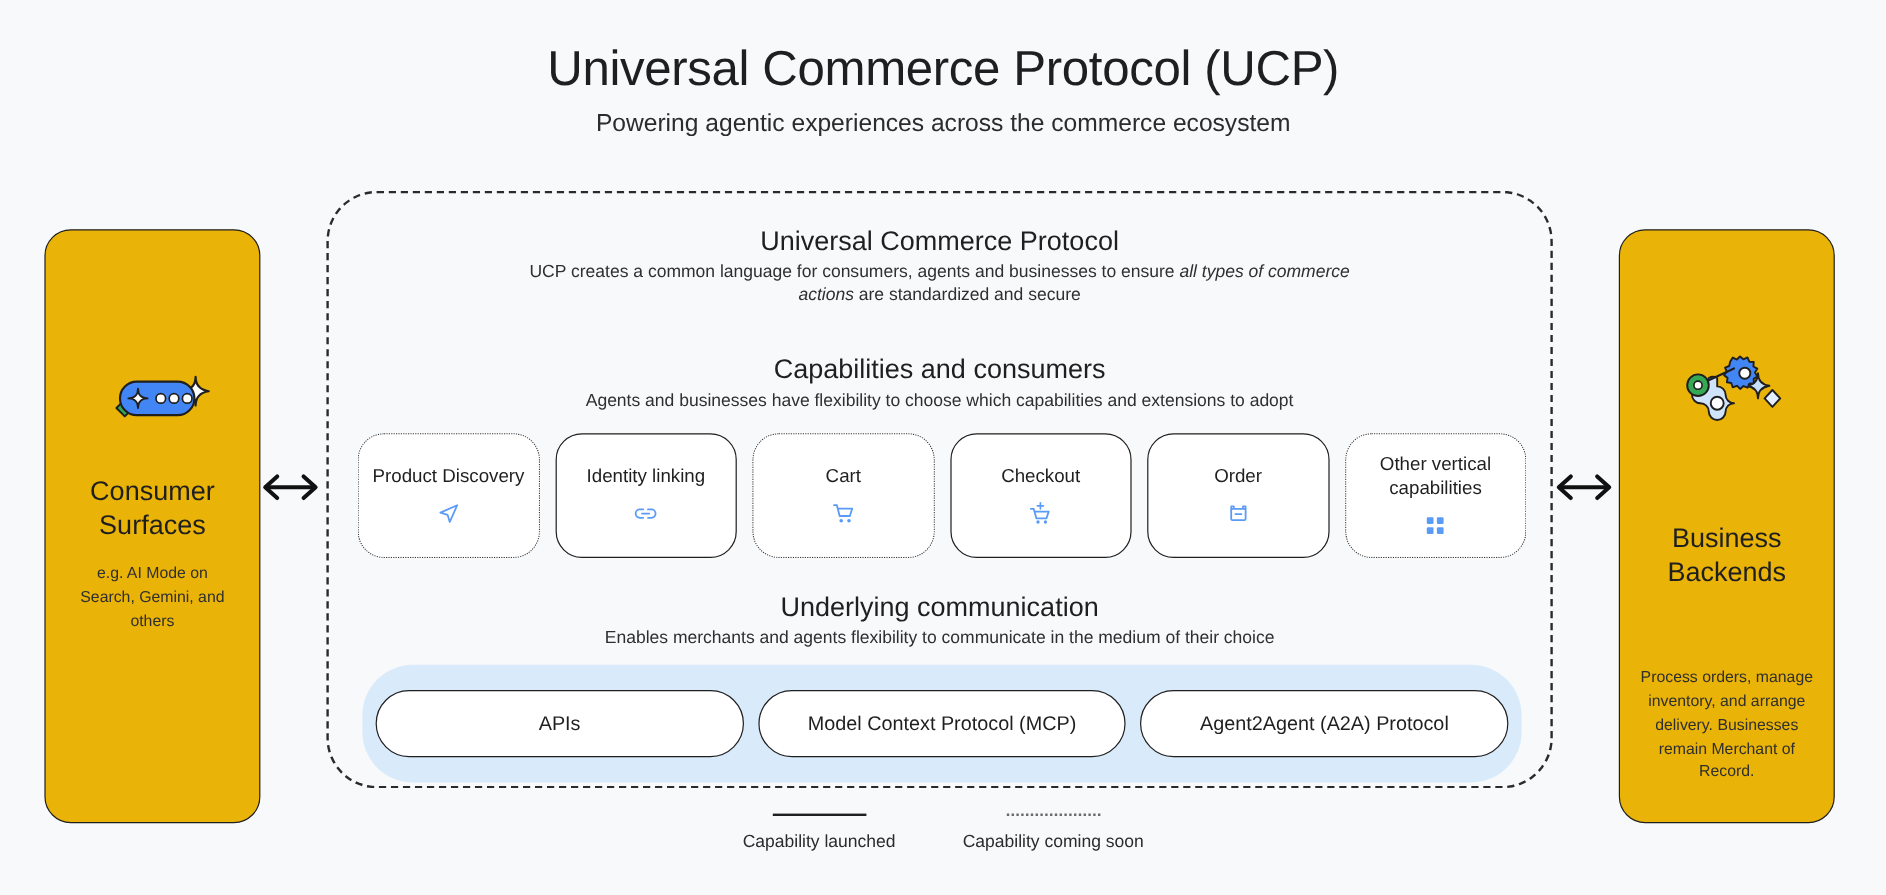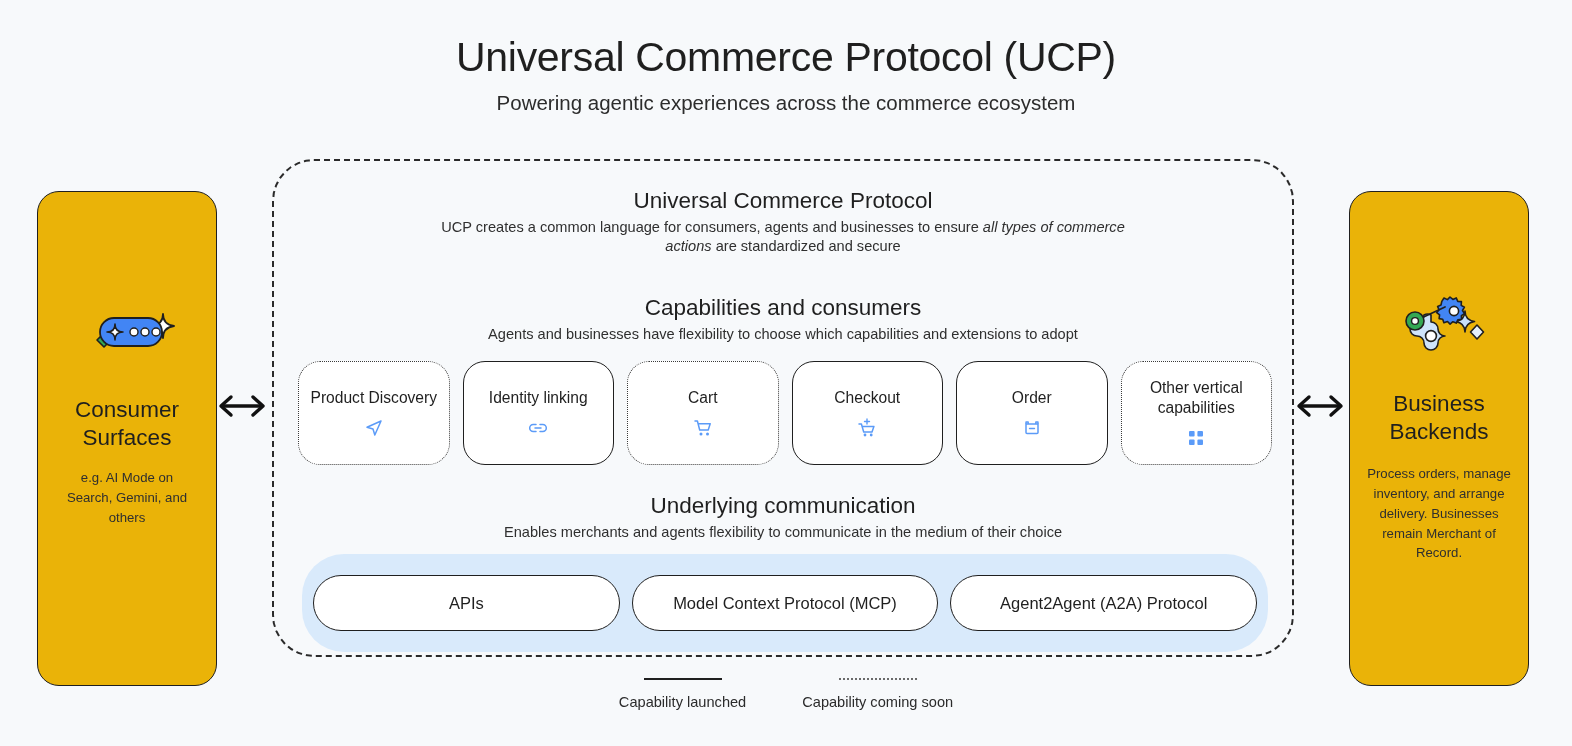--- a/index.html
+++ b/index.html
@@ -17,21 +17,21 @@
   .title { font-size: 41px; font-weight: 400; letter-spacing: -0.3px; color: #1f1f1f; line-height: 1.15; }
   .subtitle { font-size: 20.5px; font-weight: 400; color: #2c2c2c; margin-top: 10px; }
 
   
   .side-panel {
     position: absolute; top: 159px; width: 180px; height: 495px;
     background: #eab308; border: 1.6px solid #1f1f1f; border-radius: 22px;
     display: flex; flex-direction: column; align-items: center; margin-top: 32px;
   }
   .side-left  { left: 37px; }
-  .side-right { left: 1349px; }
+  .side-right { left: 1349px; gap: 45px; }
   .panel-icon { margin-top: 104px; height: 70px; display: flex; align-items: center; justify-content: center; }
   .panel-title {
     font-size: 22.5px; font-weight: 400; line-height: 1.25;
     text-align: center; color: #1f1f1f; margin-top: 30px;
   }
   .side-right .panel-title { margin-top: 24px; }
   .panel-desc {
     font-size: 13.2px; line-height: 1.5; text-align: center;
     color: #2f2f2f; margin-top: 16px; width: 140px;
   }

